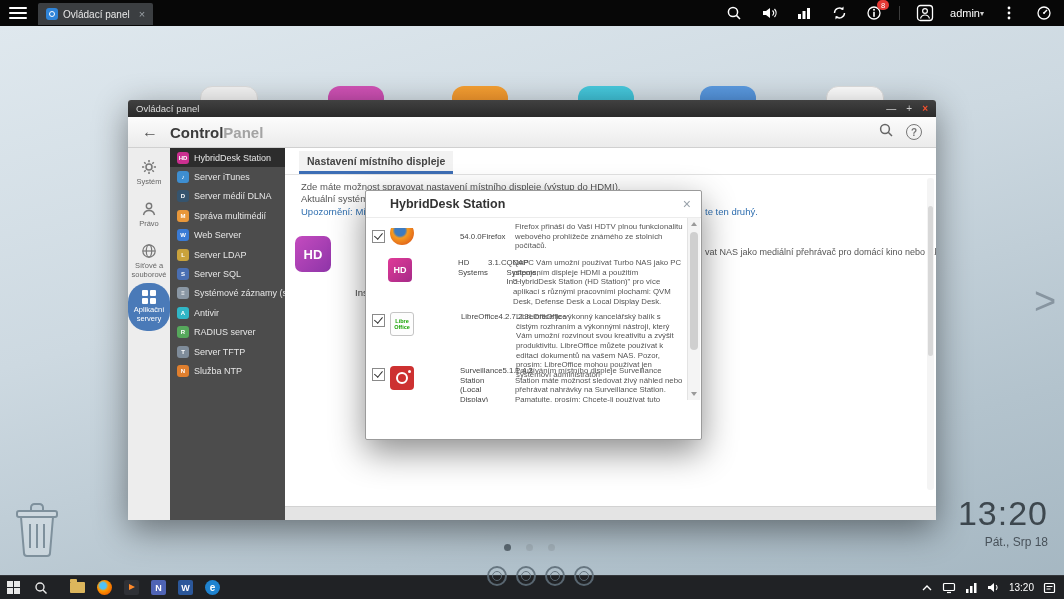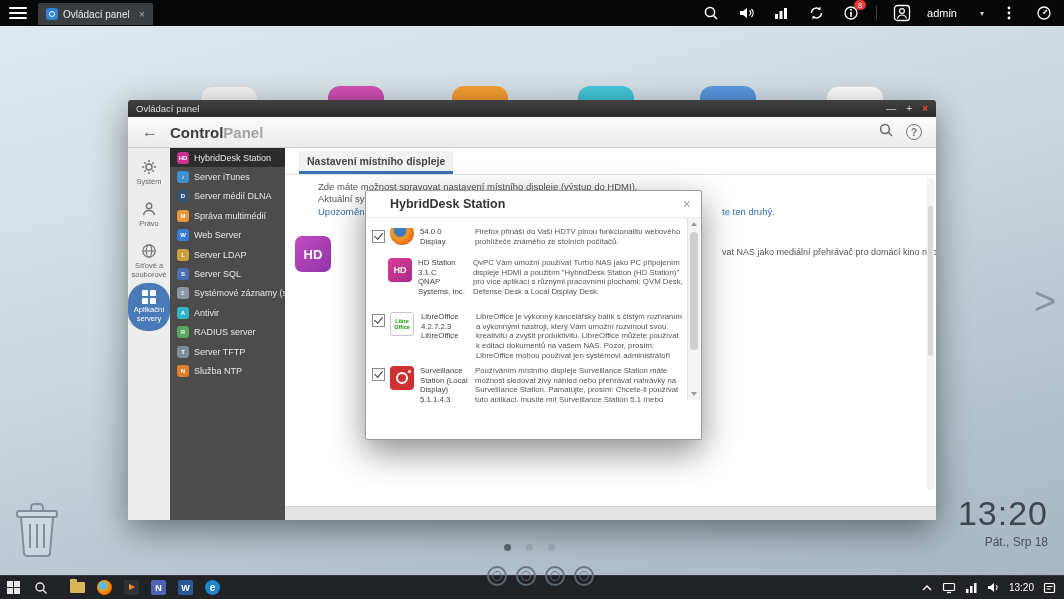--- a/index.html
+++ b/index.html
@@ -16,21 +16,21 @@
     padding:0 8px;margin-left:2px;border-radius:2px 2px 0 0;}
   .tb-tab-ico{width:12px;height:12px;border-radius:3px;background:#2f84d8;position:relative;flex:none;}
   .tb-tab-ico::after{content:"";position:absolute;inset:3px;border:1.5px solid #fff;border-radius:50%;}
   .tb-tab-label{color:#e8e8e8;font-size:10px;white-space:nowrap;}
   .tb-tab-close{color:#9aa0a6;font-size:11px;margin-left:4px;cursor:pointer;}
   .tb-right{margin-left:auto;display:flex;align-items:center;gap:15px;padding-right:10px;}
   .tb-ic{width:20px;height:20px;display:flex;align-items:center;justify-content:center;position:relative;cursor:pointer;}
   .tb-badge{position:absolute;top:-3px;right:-5px;background:#e53935;color:#fff;font-size:7.5px;
     min-width:10px;height:10px;border-radius:5px;display:flex;align-items:center;justify-content:center;padding:0 1px;}
   .tb-sep{width:1px;height:14px;background:#3c3c3c;}
-  .tb-admin{display:flex;align-items:center;gap:23px;color:#fff;font-size:11px;cursor:pointer;}
+  .tb-admin{display:flex;align-items:center;gap:0;color:#fff;font-size:11px;cursor:pointer;}
   .tb-caret{font-size:8px;color:#ccc;}
 
   
   .desktop{position:absolute;left:0;top:26px;width:100%;height:573px;
     background:linear-gradient(165deg,#dfe8ee 0%,#cdd9e1 40%,#b3c3cd 75%,#a4b6c1 100%);z-index:1;}
   .sliver{position:absolute;top:86px;width:56px;height:56px;border-radius:12px;z-index:2;}
   .next-arrow{position:absolute;left:1034px;top:280px;font-size:38px;color:#8795a0;z-index:3;cursor:pointer;}
   .trash{position:absolute;left:14px;top:502px;z-index:3;cursor:pointer;}
   .clock-block{position:absolute;right:16px;top:494px;text-align:right;z-index:3;}
   .clock{font-size:34px;color:#3d474e;letter-spacing:1px;}
@@ -72,21 +72,21 @@
   .mi{height:19.4px;display:flex;align-items:center;gap:5px;padding:0 7px;color:#e6e6e6;font-size:9px;
     white-space:nowrap;overflow:hidden;cursor:pointer;box-sizing:border-box;}
   .mi.active{background:#2c2c2c;}
   .mi-ico{width:12px;height:12px;border-radius:3px;color:#fff;font-size:6px;font-weight:bold;
     display:flex;align-items:center;justify-content:center;flex:none;}
 
   .content{position:absolute;left:157px;top:48px;right:0;bottom:0;background:#fff;overflow:hidden;}
   .ctab-bar{position:absolute;left:0;top:0;right:0;height:26px;border-bottom:1px solid #e2e2e2;background:#fff;}
   .ctab{position:absolute;left:14px;top:3px;height:20px;line-height:20px;font-size:10.5px;font-weight:bold;
     color:#444;background:#f2f2f2;padding:0 8px;border-bottom:3px solid #3d6eb5;cursor:pointer;text-align:center;}
-  .txt{position:absolute;font-size:9.5px;color:#555;white-space:nowrap;margin-left:17px;}
+  .txt{position:absolute;font-size:9.5px;color:#555;white-space:nowrap;}
   .blue{color:#2f6fb0;}
   .hd-big{position:absolute;left:10px;top:88px;width:36px;height:36px;border-radius:7px;
     background:linear-gradient(135deg,#c44bbf,#8e35a8);color:#fff;font-weight:bold;font-size:13px;
     display:flex;align-items:center;justify-content:center;}
   .c-scroll{position:absolute;right:2px;top:30px;bottom:30px;width:7px;background:#f4f4f4;border-radius:3px;}
   .c-thumb{position:absolute;left:1px;right:1px;top:28px;height:150px;background:#d8d8d8;border-radius:3px;}
   .content-footer{position:absolute;left:0;right:0;bottom:0;height:13px;background:#e4e4e4;border-top:1px solid #d2d2d2;}
 
   
   .modal{position:absolute;left:365px;top:190px;width:335px;height:248px;background:#fff;
@@ -111,21 +111,21 @@
     background:radial-gradient(circle at 42% 40%,#3d7bc0 0 26%,#f59a20 38%,#e2671b 75%,#cf4d12 100%);}
   .hd-ico{width:24px;height:24px;border-radius:4px;background:linear-gradient(140deg,#e03a97,#a62a88);
     color:#fff;font-weight:bold;font-size:9px;display:flex;align-items:center;justify-content:center;
     flex:none;margin-right:6px;}
   .lo-ico{width:22px;height:22px;border-radius:3px;background:#fdfdfd;border:1px solid #c5c5c5;color:#18a303;
     font-size:5.5px;font-weight:bold;line-height:1.1;display:flex;align-items:center;justify-content:center;
     text-align:center;flex:none;margin-right:7px;}
   .sv-ico{width:24px;height:24px;border-radius:4px;background:#cd3131;position:relative;flex:none;margin-right:6px;}
   .sv-ico::before{content:"";position:absolute;left:6px;top:6px;width:8px;height:8px;border:2px solid #fff;border-radius:50%;}
   .sv-ico::after{content:"";position:absolute;right:3px;top:4px;width:3px;height:3px;background:#fff;border-radius:50%;}
-  .app-meta{width:52px;flex:none;font-size:7.8px;color:#444;line-height:1.25;display:flex;flex-direction:column;}
+  .app-meta{width:52px;flex:none;font-size:7.8px;color:#444;line-height:1.25;display:flex;flex-direction:row;margin-left:40px;}
   .app-desc{flex:1;font-size:7.8px;color:#555;line-height:1.24;padding-left:3px;}
   .m-scroll{position:absolute;right:1px;top:27px;width:12px;height:182px;background:#f4f4f4;border-left:1px solid #e3e3e3;}
   .m-arrow{position:absolute;left:3px;width:0;height:0;border-left:3px solid transparent;border-right:3px solid transparent;}
   .m-arrow.up{top:4px;border-bottom:4px solid #9a9a9a;}
   .m-arrow.dn{bottom:4px;border-top:4px solid #9a9a9a;}
   .m-thumb{position:absolute;left:2px;right:2px;top:14px;height:118px;background:#cfcfcf;border-radius:4px;}
   .m-actions{position:absolute;left:0;right:0;bottom:10px;display:flex;justify-content:flex-end;gap:8px;padding-right:34px;}
   .m-btn{min-width:64px;height:20px;font-size:10px;color:#333;border:1px solid #8a8a8a;border-radius:2px;
     background:linear-gradient(#fff,#e7e7e7);cursor:pointer;font-family:"Liberation Sans",sans-serif;}
 
@@ -411,30 +411,30 @@
     </div>
     <div class="m-list">
 
       <div class="app-row r1">
         <span class="cb checked"></span>
         <span class="ico-clip">
             <span class="ff-ico"></span>
           </span>
         <span class="app-meta">
           <span>54.0.0</span>
-          <span>Display</span>
+          <span>Firefox</span>
         </span>
         <span class="app-desc">Firefox přináší do Vaší HDTV plnou funkcionalitu webového prohlížeče známého ze stolních počítačů.</span>
       </div>
 
       <div class="app-row r2">
         <span class="cb-spacer"></span>
         <span class="hd-ico">HD</span>
         <span class="app-meta">
-          <span>HD Station</span>
+          <span>HD Systems</span>
           <span>3.1.C</span>
           <span>QNAP Systems, Inc.</span>
         </span>
         <span class="app-desc">QvPC Vám umožní používat Turbo NAS jako PC připojením displeje HDMI a použitím "HybridDesk Station (HD Station)" pro více aplikací s různými pracovními plochami: QVM Desk, Defense Desk a Local Display Desk.</span>
       </div>
 
       <div class="app-row r3">
         <span class="cb checked"></span>
         <span class="lo-ico">Libre Office</span>
         <span class="app-meta">

